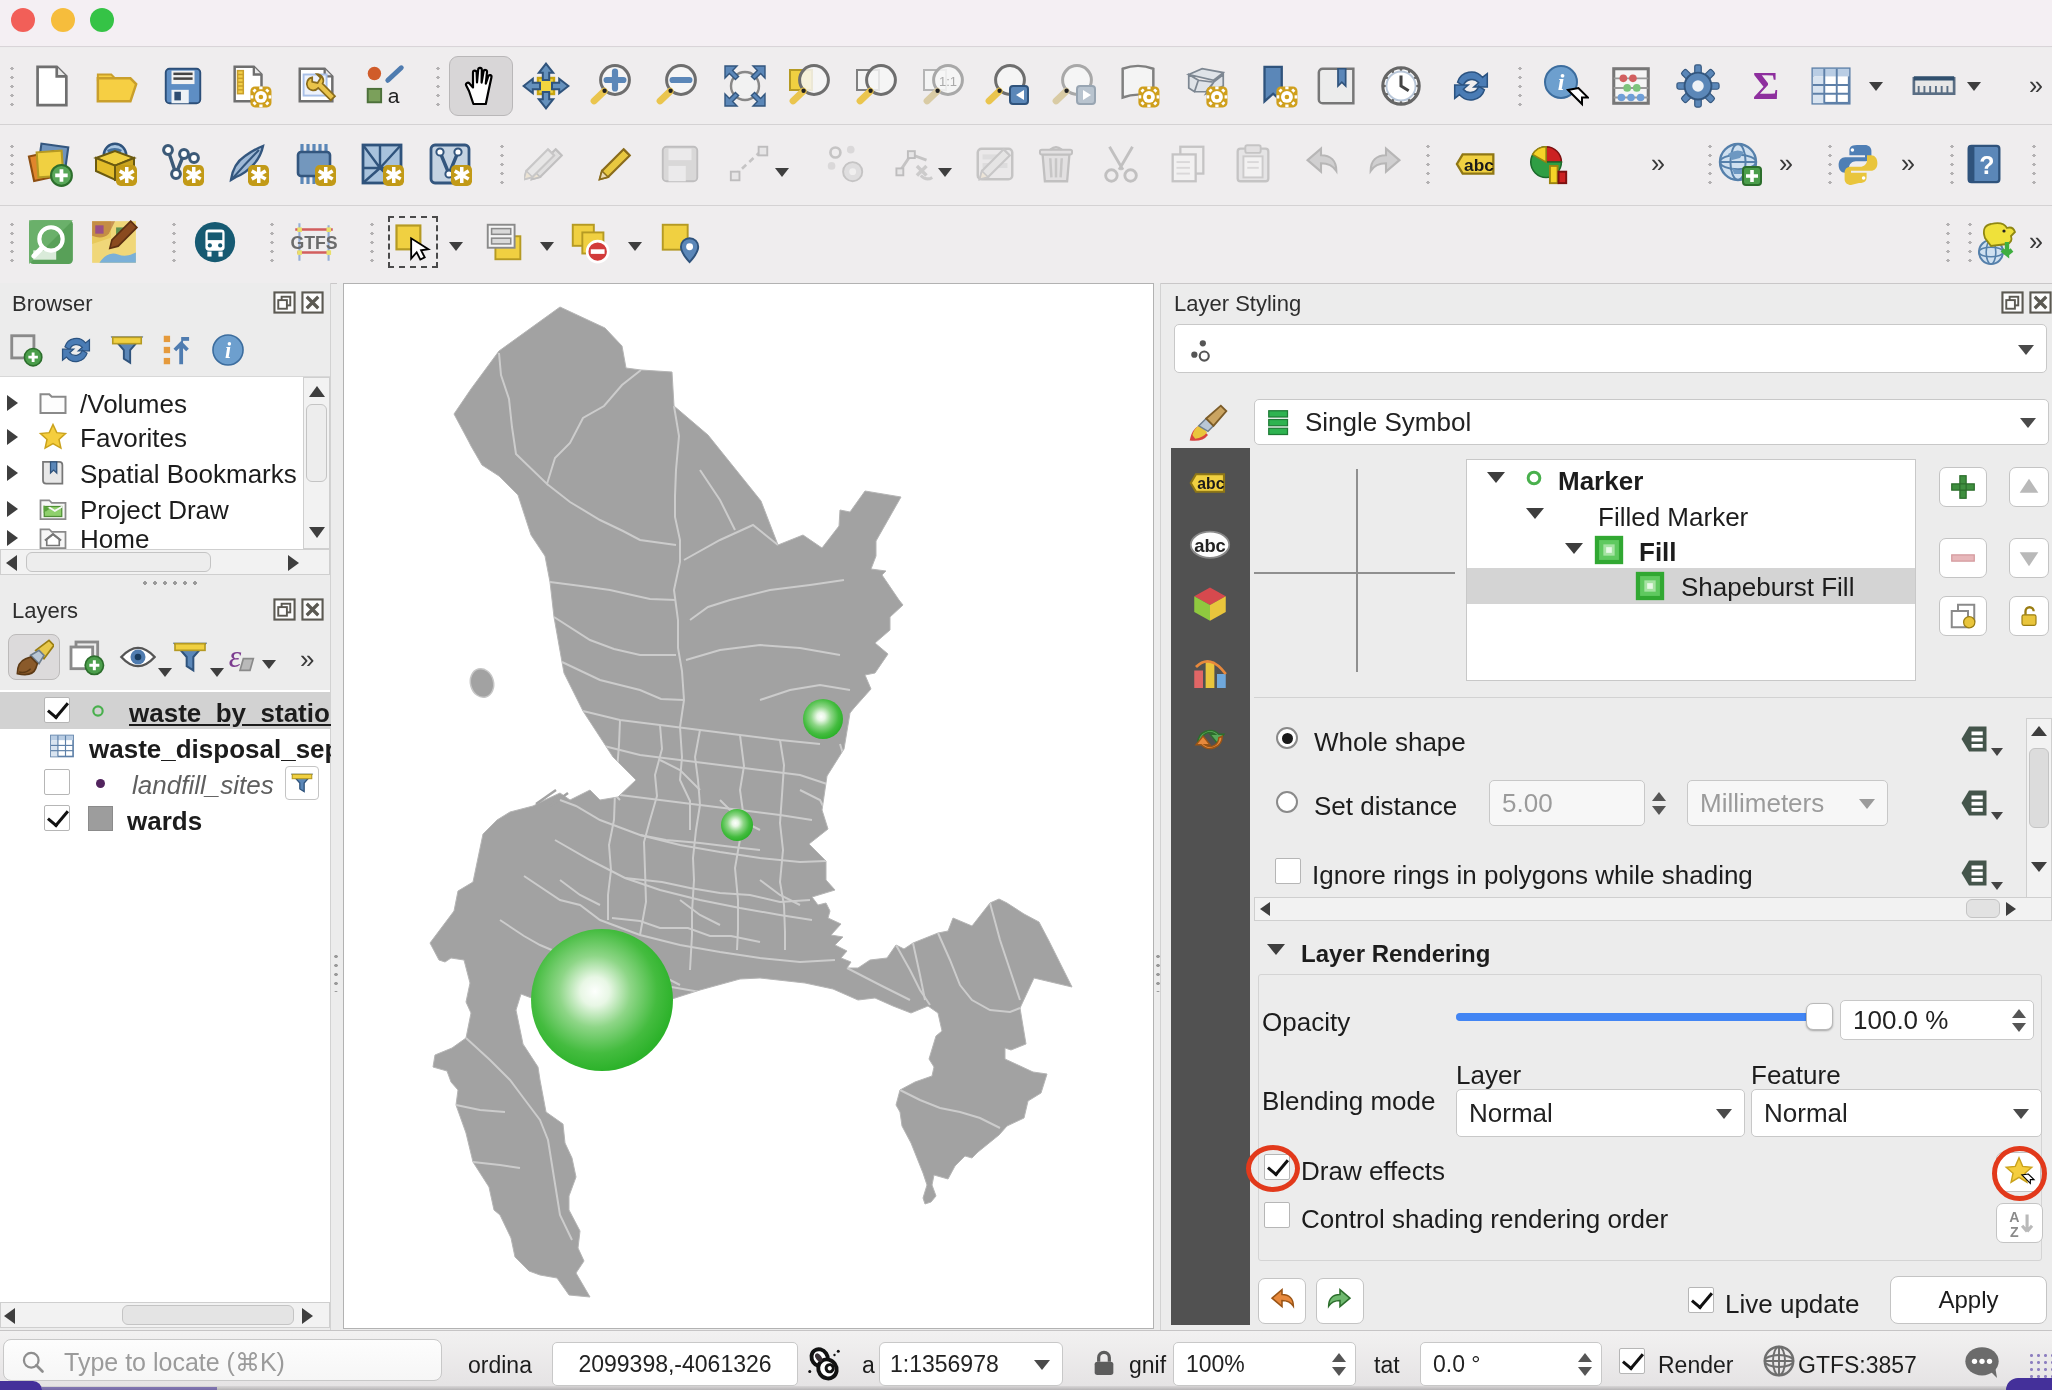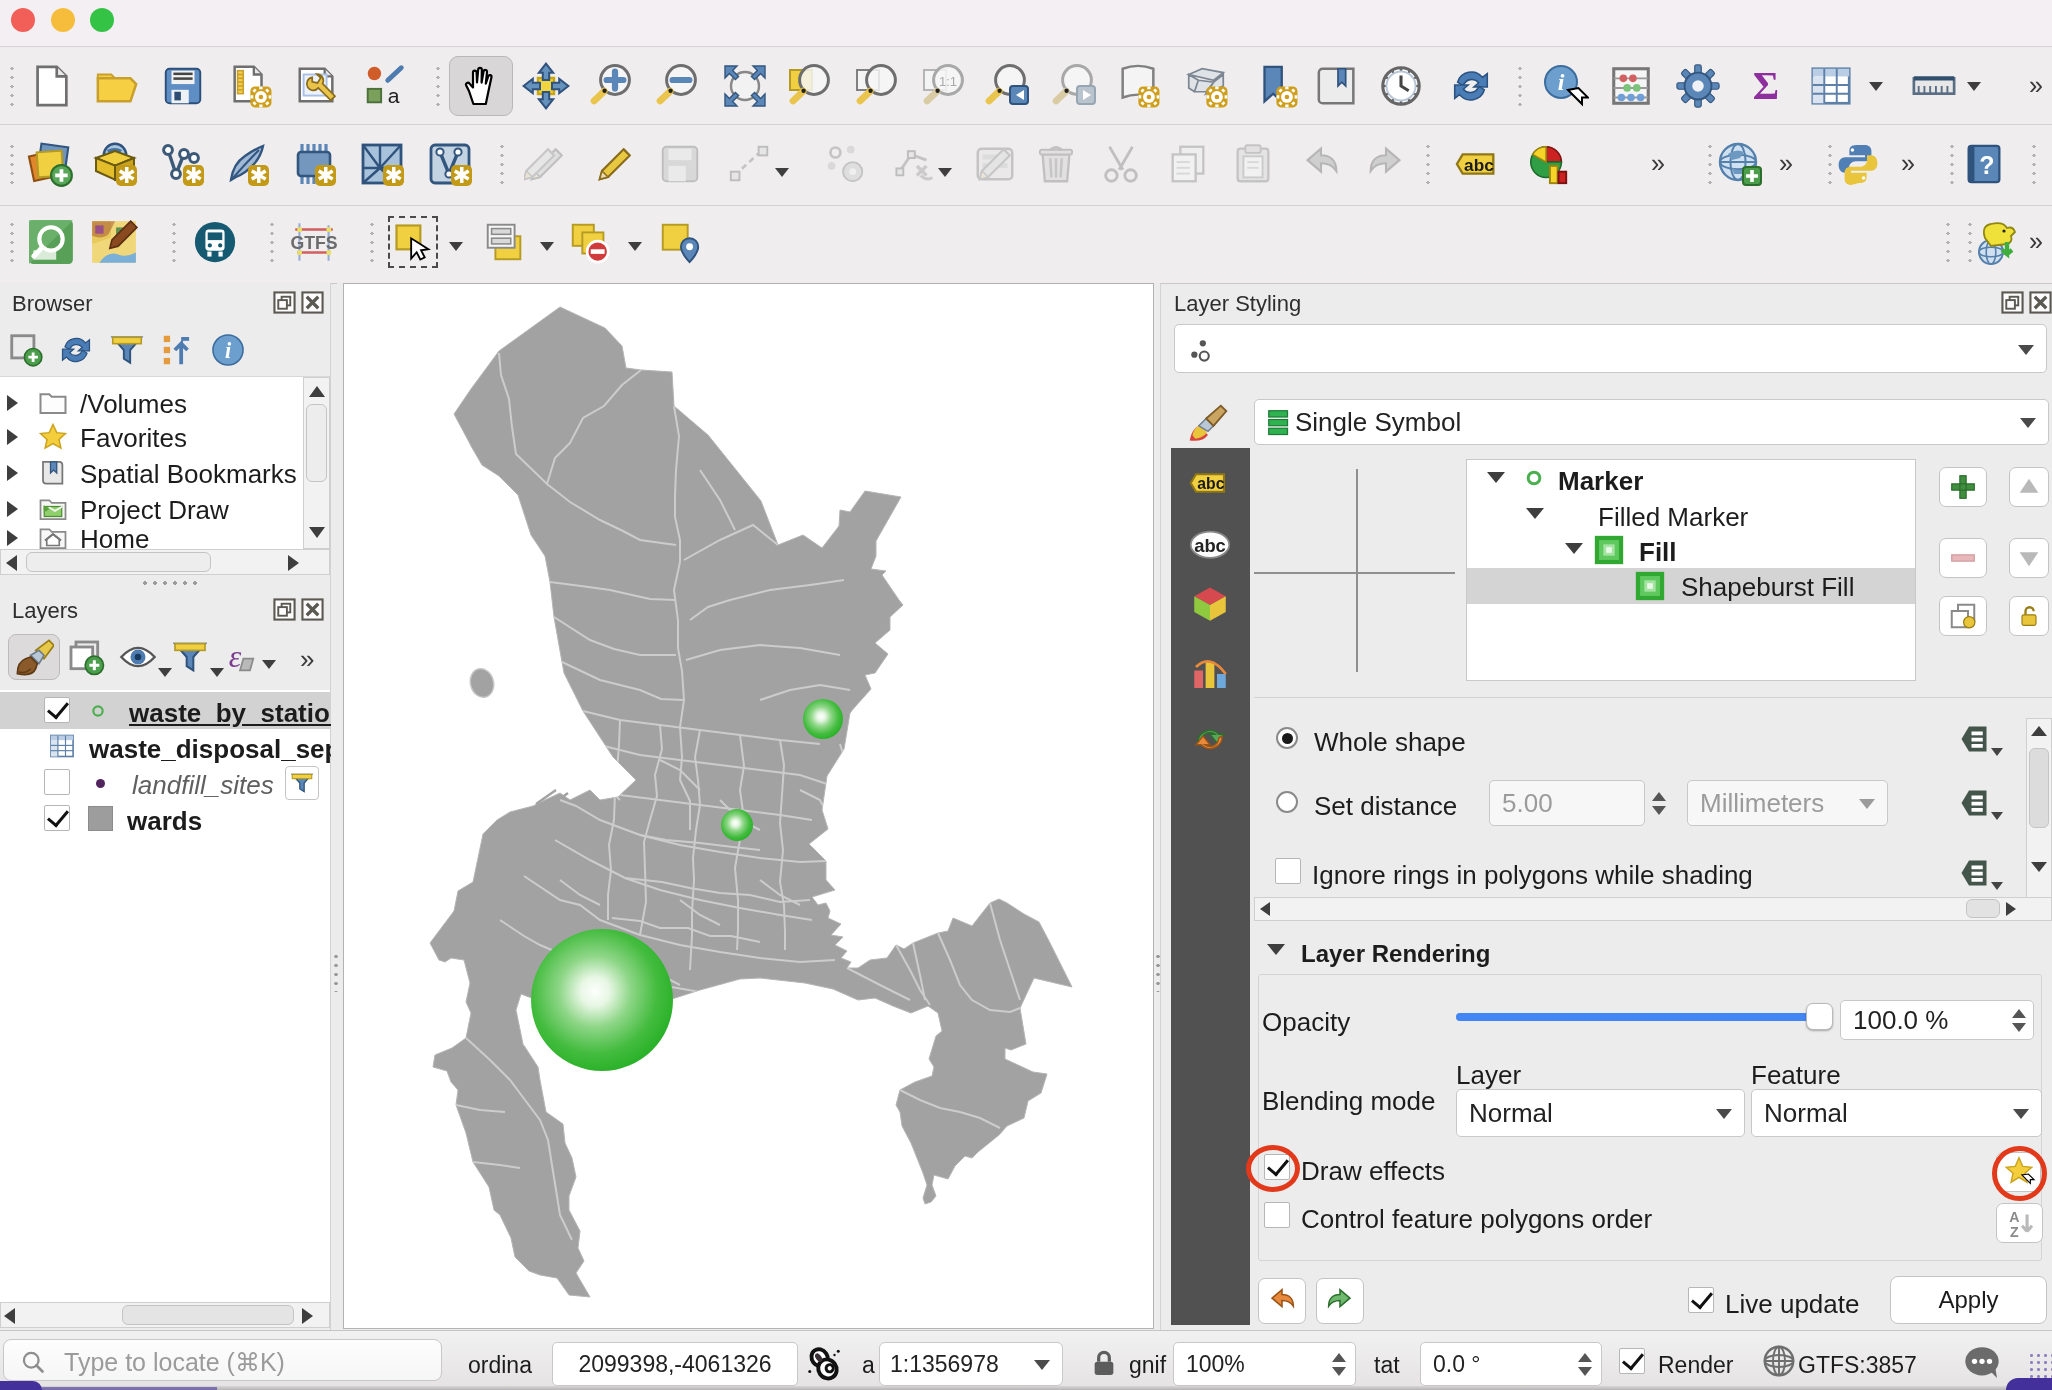--- a/index.html
+++ b/index.html
@@ -1066,21 +1066,21 @@
       </svg>
     </div>
 <div class="combo" style="left:1254px;top:399px;width:795px;height:46px">
 <svg width="30" height="30" viewBox="0 0 24 24" style="margin-left:10px">
         <g stroke="#1e7a35" stroke-width="1">
           <rect x="3" y="3" width="15" height="5" fill="#2eb350"></rect>
           <rect x="3" y="10" width="15" height="5" fill="#2eb350"></rect>
           <rect x="3" y="17" width="15" height="5" fill="#2eb350"></rect>
         </g>
       </svg>
-<span style="">Single Symbol</span>
+<span style="margin-left:10px">Single Symbol</span>
       <span class="caret"></span>
     </div>
 <div class="abs" style="left:1171px;top:448px;width:79px;height:877px;background:#515151"></div>
 <div class="ticon" style="left:1189px;top:462px;width:42px;height:42px">
       <svg width="42" height="42" viewBox="0 0 24 24">
         <path d="M4 7 h16 v10 h-16 l-3 -5 z" fill="#f0d041" stroke="#8f7715" stroke-width="1.2"></path>
         <text x="12.5" y="15.6" font-size="9" font-weight="bold" text-anchor="middle" fill="#1a1a1a" font-family="Liberation Sans">abc</text>
       </svg>
     </div>
 <div class="ticon" style="left:1189px;top:522px;width:42px;height:42px">
@@ -1260,21 +1260,21 @@
 <div class="abs lbl" style="left:1301px;top:1156px">Draw effects</div>
 <div class="ellipse-red" style="left:1246px;top:1145px;width:54px;height:47px"></div>
 <div class="btn" style="left:1996px;top:1152px;width:45px;height:40px">
       <svg width="34" height="34" viewBox="0 0 24 24">
         <path d="M12 2 l2.6 6 6.4 .6 -4.8 4.2 1.4 6.4 -5.6 -3.4 -5.6 3.4 1.4 -6.4 -4.8 -4.2 6.4 -.6 z" fill="#f5ce3e" stroke="#caa21c"></path>
         <path d="M14 14 l6 6 0 -2.6 2.6 0 -4 -4 z" fill="#fff" stroke="#000" stroke-width="0.8"></path>
       </svg>
     </div>
 <div class="ellipse-red" style="left:1992px;top:1146px;width:55px;height:55px"></div>
 <div class="cb" style="left:1264px;top:1202px"></div>
-<div class="abs lbl" style="left:1301px;top:1204px">Control feature polygons order</div>
+<div class="abs lbl" style="left:1301px;top:1204px">Control shading rendering order</div>
 <div class="btn" style="left:1996px;top:1203px;width:47px;height:40px">
       <svg width="34" height="34" viewBox="0 0 24 24">
         <text x="8" y="11" font-size="10" fill="#8a8a8a" font-family="Liberation Sans" text-anchor="middle" font-weight="bold">A</text>
         <text x="8" y="22" font-size="10" fill="#8a8a8a" font-family="Liberation Sans" text-anchor="middle" font-weight="bold">Z</text>
         <path d="M17 6 v12 m0 0 l-3.5 -4 m3.5 4 l3.5 -4" stroke="#b9b9b9" stroke-width="2.2" fill="none"></path>
       </svg>
     </div>
 <div class="btn" style="left:1258px;top:1278px;width:48px;height:46px">
       <svg width="34" height="34" viewBox="0 0 24 24">
         <path opacity="1" d="M5 10 L12 4 v3.4 c5 0 8 3 8 8.2 c-1.8 -2.8 -4 -4 -8 -4 V16 z" fill="#e8893c" stroke="#9a5415" stroke-width="1.1"></path>

